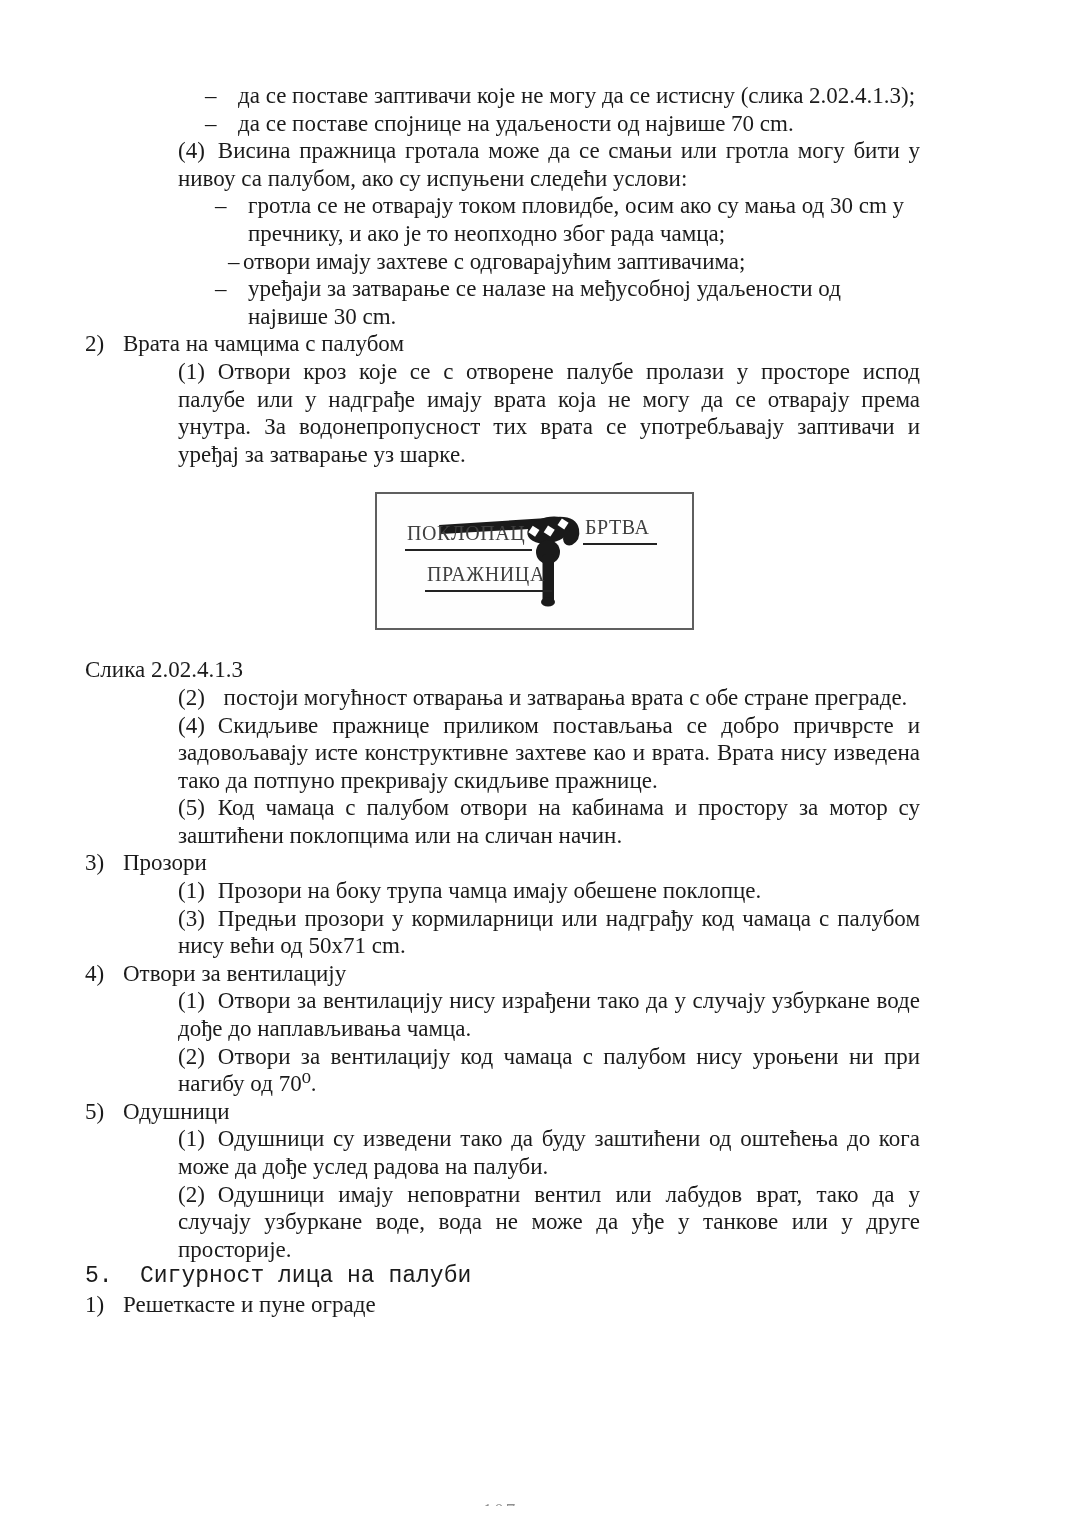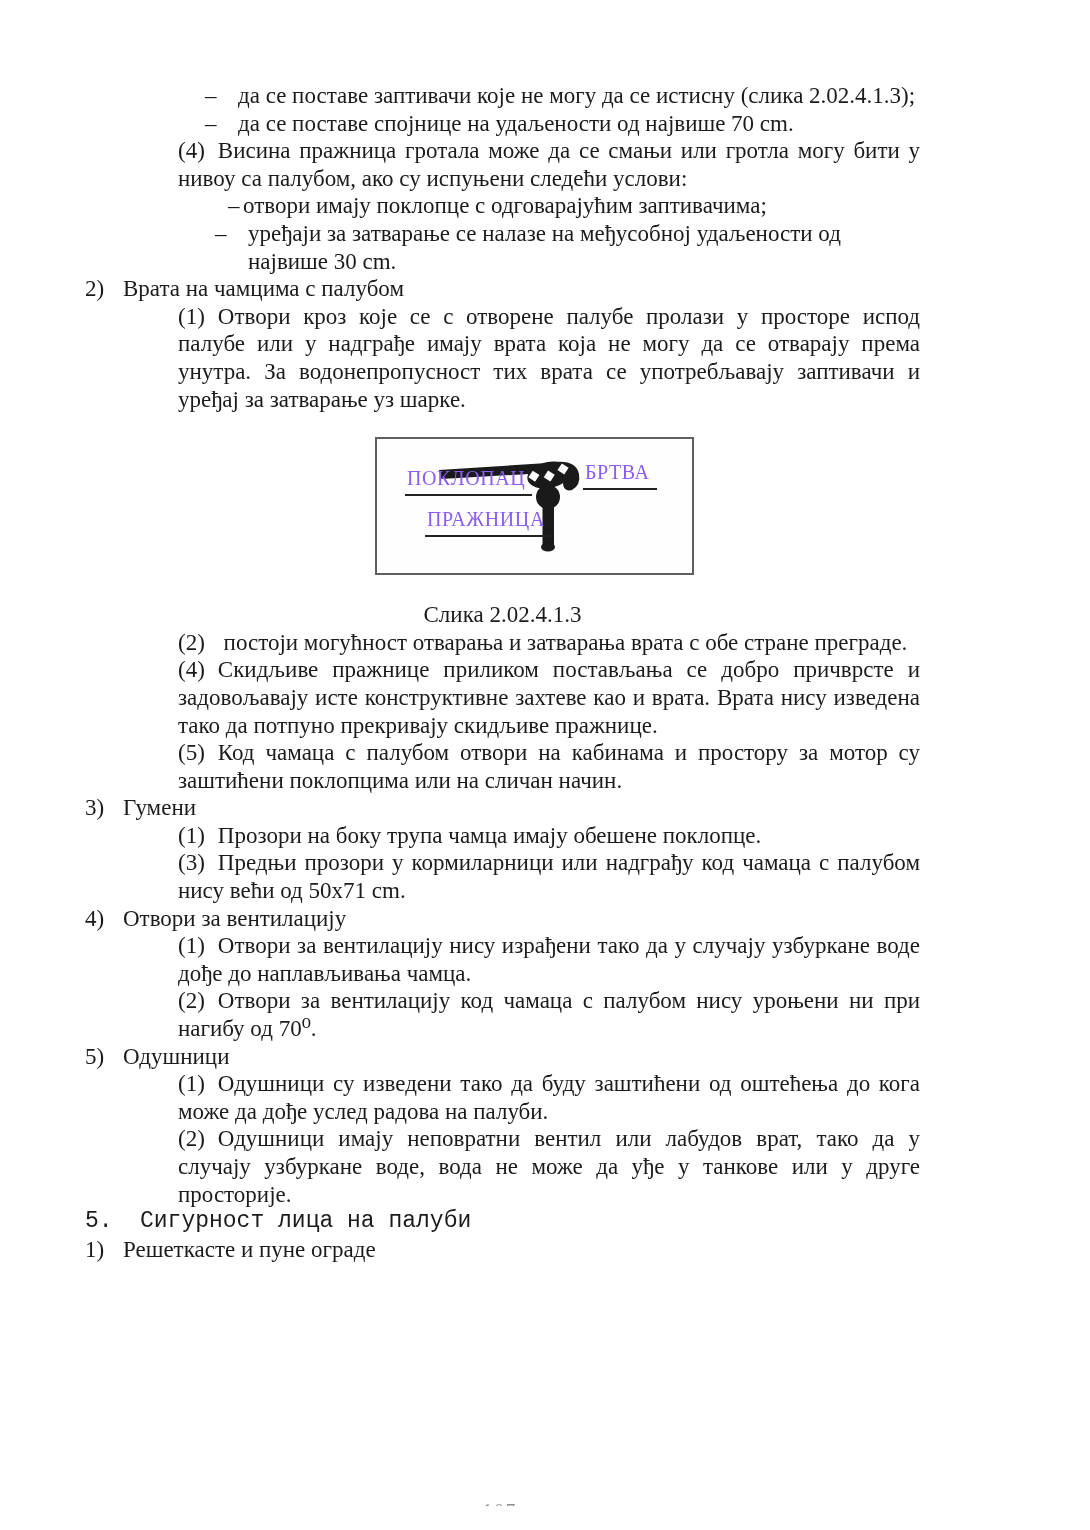--- a/index.html
+++ b/index.html
@@ -42,27 +42,27 @@
     background:#fefefe;
   }
   .fig-svg { position:absolute; left:0; top:0; width:100%; height:100%; }
   .fig-label {
     position:absolute;
     font-size:20px;
     letter-spacing:0.6px;
     white-space:nowrap;
     border-bottom:2px solid #222222;
     padding:0 7px 1px 2px;
-    color:#8b5cf6;
+    color:#404040;
   }
   .fig-label.cover   { left:28px;  top:26px; }
   .fig-label.gasket  { left:206px; top:20px; }
   .fig-label.coaming { left:48px;  top:67px; }
 
-  .fig-caption { text-align:center; margin-top:26px; }
+  .fig-caption { text-align:left; margin-top:26px; }
 
   
   .pageno-clip {
     position:absolute;
     left:0; right:0; top:1501px; height:5px;
     overflow:hidden;
     text-align:center;
     color:#8f8f8f;
     font-size:19px; line-height:19px;
     font-family:"Liberation Serif","DejaVu Serif",serif;
@@ -70,21 +70,22 @@
   .pageno-clip span { display:inline-block; transform:translateX(-10px); letter-spacing:2px; }
 </style>
 </head>
 <body>
 
 <div class="doc">
   <div id="doc-body">
       <div class="row-dash"><span class="marker">–</span><span>да се поставе заптивачи које не могу да се истисну (слика 2.02.4.1.3);</span></div>
       <div class="row-dash"><span class="marker">–</span><span>да се поставе спојнице на удаљености од највише 70 cm.</span></div>
       <div class="row-para"><span class="marker">(4)</span><span>Висина пражница гротала може да се смањи или гротла могу бити у нивоу са палубом, ако су испуњени следећи услови:</span></div>
-      <div class="row-dash indent tight"><span class="marker">–</span><span>отвори имају поклопце с одговарајућим заптивачима;</span></div>
+      <div class="row-dash indent"><span class="marker">–</span><span>гротла се не отварају током пловидбе, осим ако су мања од 30 cm у пречнику, и ако је то неопходно због рада чамца;</span></div>
+      <div class="row-dash indent tight"><span class="marker">–</span><span>отвори имају захтеве с одговарајућим заптивачима;</span></div>
       <div class="row-dash indent"><span class="marker">–</span><span>уређаји за затварање се налазе на међусобној удаљености од највише 30 cm.</span></div>
       <div class="row-item"><span class="num">2)</span><span>Врата на чамцима с палубом</span></div>
       <div class="row-para"><span class="marker">(1)</span><span>Отвори кроз које се с отворене палубе пролази у просторе испод палубе или у надграђе имају врата која не могу да се отварају према унутра. За водонепропусност тих врата се употребљавају заптивачи и уређај за затварање уз шарке.</span></div>
   <div>
     <div class="fig-box">
       <svg class="fig-svg" viewBox="0 0 315 134">
 
         <path d="M62,31 L186,23 L188,33 L64,40 Z" fill="#1a1a1a"></path>
 
         <path d="M178,23 Q199,21 202,35 Q204,46 195,51 Q187,53 186,45 Q190,31 177,31 Z" fill="#1a1a1a"></path>
@@ -104,21 +105,21 @@
       <span class="fig-label cover">ПОКЛОПАЦ</span>
       <span class="fig-label gasket">БРТВА</span>
       <span class="fig-label coaming">ПРАЖНИЦА</span>
     </div>
   </div>
 
   <div class="fig-caption">Слика 2.02.4.1.3</div>
 <div class="row-para"><span class="marker">(2)</span><span> постоји могућност отварања и затварања врата с обе стране преграде.</span></div>
       <div class="row-para"><span class="marker">(4)</span><span>Скидљиве пражнице приликом постављања се добро причврсте и задовољавају исте конструктивне захтеве као и врата. Врата нису изведена тако да потпуно прекривају скидљиве пражнице.</span></div>
       <div class="row-para"><span class="marker">(5)</span><span>Код чамаца с палубом отвори на кабинама и простору за мотор су заштићени поклопцима или на сличан начин.</span></div>
-      <div class="row-item"><span class="num">3)</span><span>Гумени</span></div>
+      <div class="row-item"><span class="num">3)</span><span>Прозори</span></div>
       <div class="row-para"><span class="marker">(1)</span><span>Прозори на боку трупа чамца имају обешене поклопце.</span></div>
       <div class="row-para"><span class="marker">(3)</span><span>Предњи прозори у кормиларници или надграђу код чамаца с палубом нису већи од 50x71 cm.</span></div>
       <div class="row-item"><span class="num">4)</span><span>Отвори за вентилацију</span></div>
       <div class="row-para"><span class="marker">(1)</span><span>Отвори за вентилацију нису израђени тако да у случају узбуркане воде дође до наплављивања чамца.</span></div>
       <div class="row-para"><span class="marker">(2)</span><span>Отвори за вентилацију код чамаца с палубом нису уроњени ни при нагибу од 70⁰.</span></div>
       <div class="row-item"><span class="num">5)</span><span>Одушници</span></div>
       <div class="row-para"><span class="marker">(1)</span><span>Одушници су изведени тако да буду заштићени од оштећења до кога може да дође услед радова на палуби.</span></div>
       <div class="row-para"><span class="marker">(2)</span><span>Одушници имају неповратни вентил или лабудов врат, тако да у случају узбуркане воде, вода не може да уђе у танкове или у друге просторије.</span></div>
       <div class="row-top"><span class="num">5.</span><span>Сигурност лица на палуби</span></div>
       <div class="row-item"><span class="num">1)</span><span>Решеткасте и пуне ограде</span></div>

